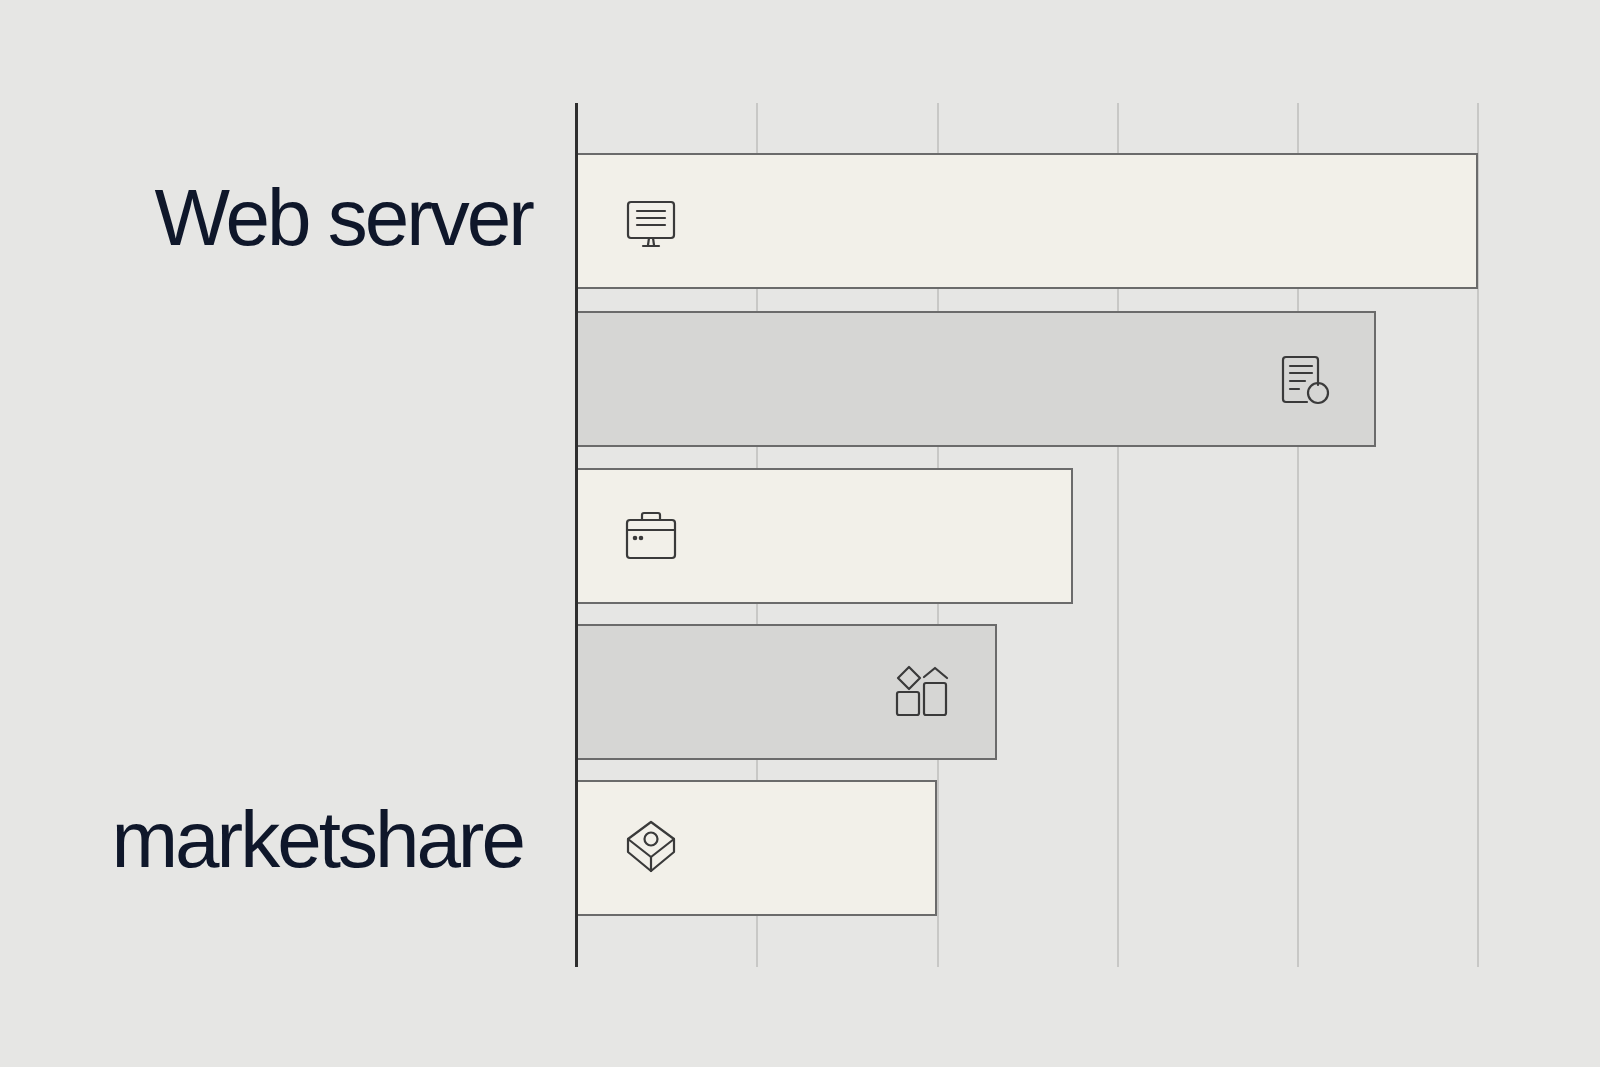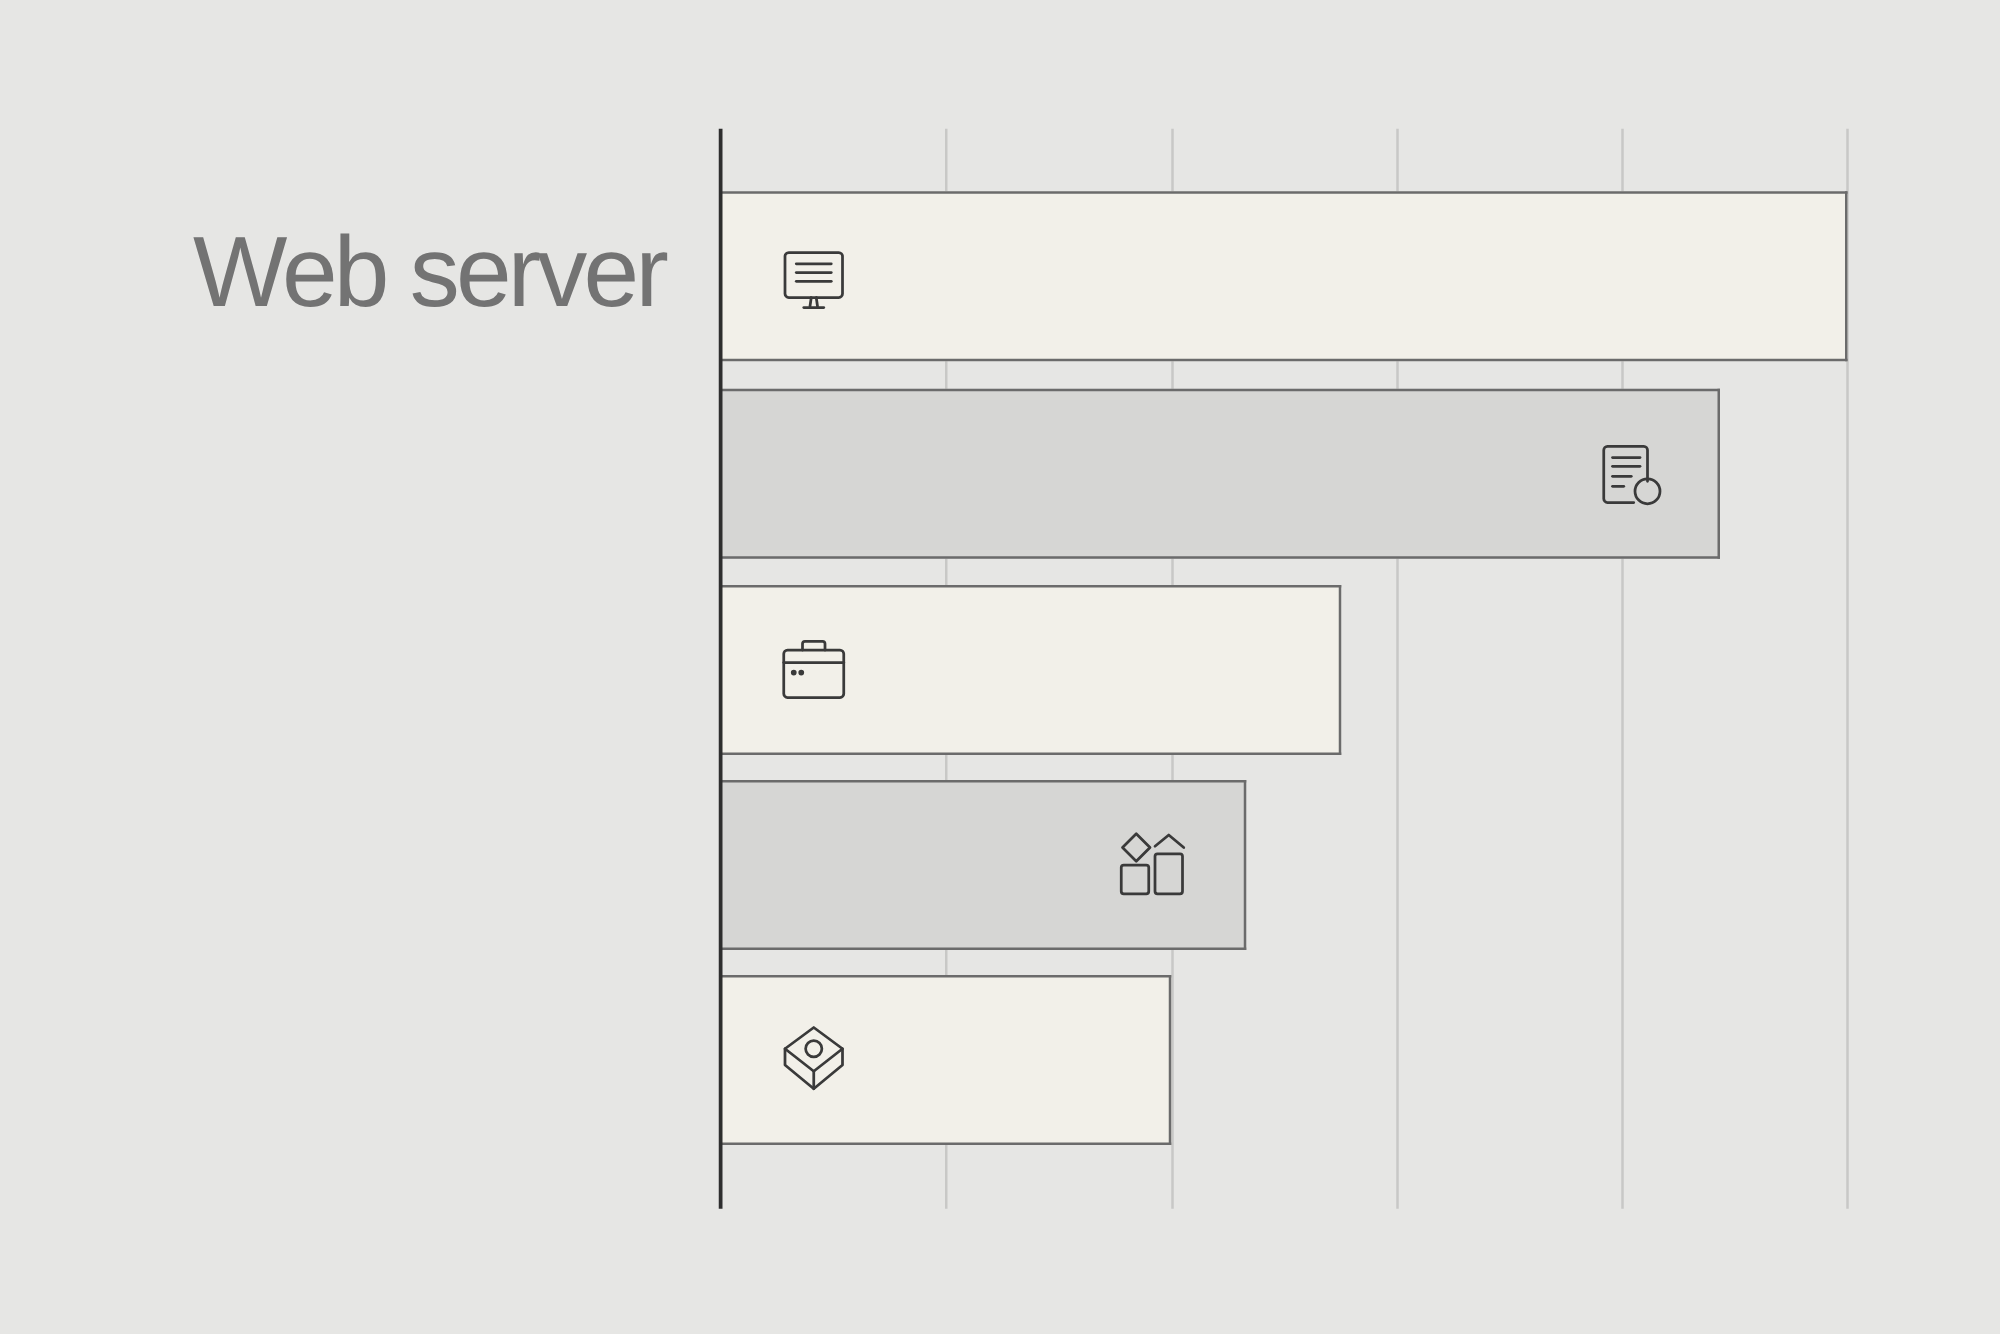--- a/index.html
+++ b/index.html
@@ -14,36 +14,37 @@
   .axis { position: absolute; left: 575px; top: 103px; height: 864px; width: 2.5px; background: #2e2e2e; }
   .bar {
     position: absolute; left: 576px; height: 136px;
     box-sizing: border-box; border: 2.5px solid #6b6b6b; border-left: none;
   }
   .bar.cream { background: #f2f0e9; }
   .bar.gray { background: #d6d6d4; }
   .bar-icon { position: absolute; width: 56px; height: 56px; }
   .bar-icon svg { width: 56px; height: 56px; display: block; }
   .label {
-    position: absolute; right: 1068px; color: #737373;
+    position: absolute; right: 1068px; color: #0f172a;
     font-size: 80px; letter-spacing: -3px; line-height: 1; white-space: nowrap;
   }
 </style>
 </head>
 <body>
 
 <div class="chart">
 
   <div class="gridline" style="left:756px"></div>
   <div class="gridline" style="left:937px"></div>
   <div class="gridline" style="left:1117px"></div>
   <div class="gridline" style="left:1297px"></div>
   <div class="gridline" style="left:1477px"></div>
 
   <div class="label" style="top:178px">Web server</div>
+  <div class="label" style="top:800px; right:1077px">marketshare</div>
 
   <div class="bar cream" style="top:153px; width:902px">
     <div class="bar-icon" style="left:47px; top:42px">
       <svg viewBox="0 0 56 56" fill="none" stroke="#3a3a3a" stroke-width="2.2" stroke-linecap="round" stroke-linejoin="round">
         <rect x="5" y="5" width="46" height="36" rx="3"></rect>
         <line x1="14" y1="14" x2="42" y2="14"></line>
         <line x1="14" y1="21" x2="42" y2="21"></line>
         <line x1="14" y1="28" x2="42" y2="28"></line>
         <line x1="26" y1="41" x2="25" y2="48"></line>
         <line x1="30" y1="41" x2="31" y2="48"></line>

